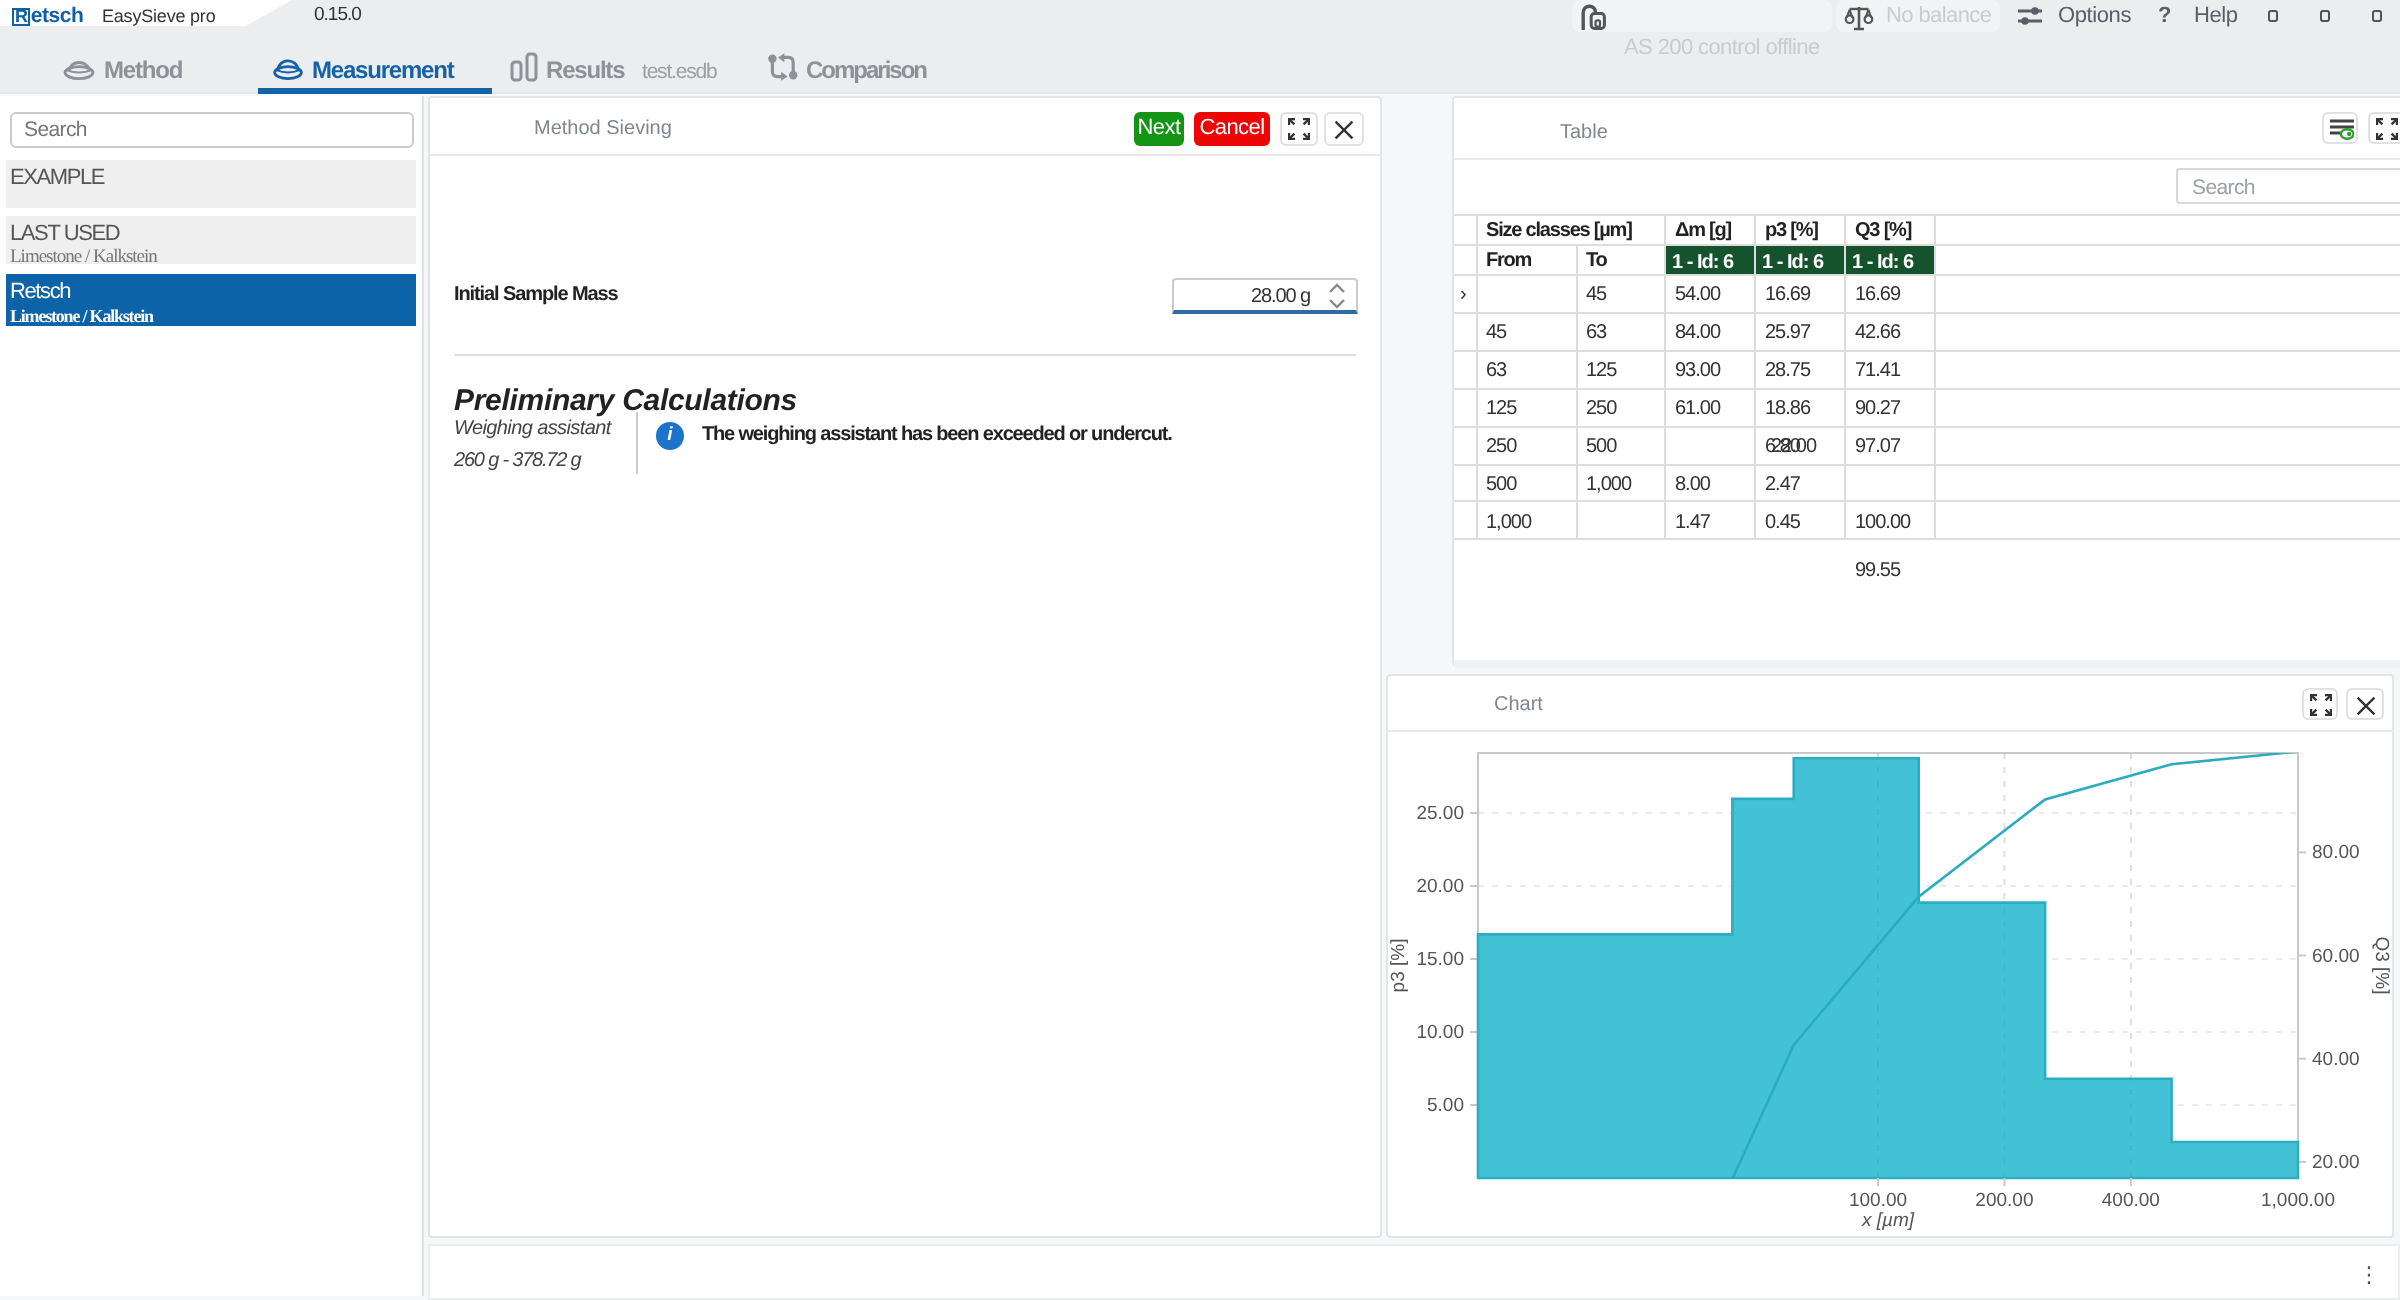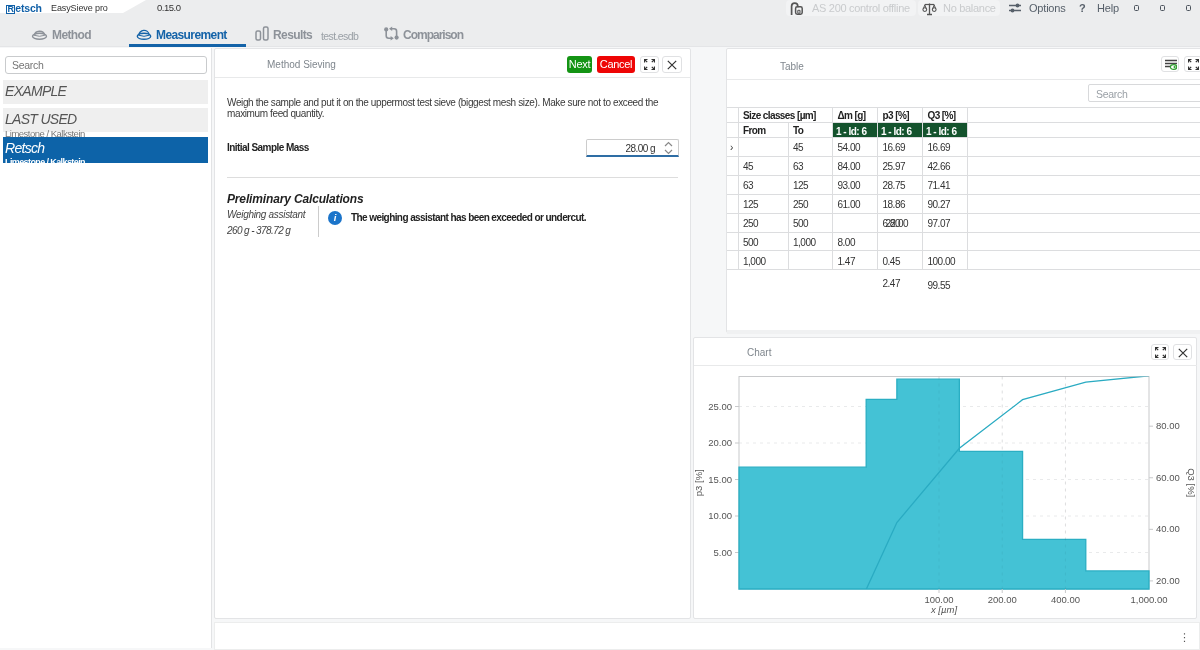--- a/index.html
+++ b/index.html
@@ -25,22 +25,22 @@
 
   
   .tab { font-size:12px; color:#8d9299; font-weight:bold; letter-spacing:-0.6px; }
   .tab.active { color:#1463a8; }
   #mline { left:129px; top:44px; width:117px; height:2.5px; background:#1463a8; }
 
   
   #sidebar { left:0; top:48px; width:212px; height:600px; background:#fff; border-right:1px solid #e2e3e5;}
   #sb-search { left:5px; top:8px; width:202px; height:18px; border:1px solid #c9cbcd; border-radius:3px; background:#fff; font-size:10.5px; color:#9aa0a6; letter-spacing:-0.3px; padding:2px 6px; outline:none; }
   .sb-item { left:3px; width:205px; background:#efefef; }
-  .sb-h { font-size:14px; color:#555; letter-spacing:-0.7px; padding:3px 0 0 2px;font-style:italic;}
-  .sb-s { font-size:9.5px; color:#777; letter-spacing:-0.5px; padding:1px 0 0 2px;}
+  .sb-h { font-size:11px; color:#555; letter-spacing:-0.7px; padding:3px 0 0 2px;}
+  .sb-s { font-size:9.5px; color:#777; letter-spacing:-0.5px; padding:1px 0 0 2px;font-family:Liberation Serif, serif;}
 
   
   .panel { background:#fff; border:1px solid #e3e4e6; border-radius:2px; }
   .phead-title { font-size:10px; color:#7f868d; letter-spacing:0;margin-left:40px; }
   .sqbtn { border:1px solid #e0e1e3; border-radius:3px; background:#fff; }
 
   
   #mid { left:214px; top:48px; width:477px; height:571px; }
   #mid-h { left:0; top:0; width:475px; height:29px; border-bottom:1px solid #e8e9ea; }
   .btn { font-size:11px; color:#fff; border-radius:3px; text-align:center; letter-spacing:-0.3px; }
@@ -68,21 +68,21 @@
   <div id="logo" class="abs"><span class="rbox">R</span>etsch</div>
   <div id="easysieve" class="abs">EasySieve pro</div>
   <div id="version" class="abs">0.15.0</div>
 
   <div class="abs chip" style="left:786px;top:0;width:130px;height:16px;"></div>
   <svg class="abs" style="left:789px;top:2px;" width="16" height="14" viewBox="0 0 16 14">
     <path d="M2.6 13 V4.2 a3.1 3.1 0 0 1 6.2 0 v1" fill="none" stroke="#555" stroke-width="1.7"></path>
     <rect x="6.6" y="4.8" width="6.6" height="7.4" rx="1.6" fill="none" stroke="#555" stroke-width="1.5"></rect>
     <rect x="8.8" y="8.2" width="2.2" height="3.1" rx="0.8" fill="none" stroke="#555" stroke-width="1.1"></rect>
   </svg>
-  <div class="abs tbtxt" style="left:812px;top:2px;">AS 200 control offline</div>
+  <div class="abs tbtxt" style="left:812px;top:18px;">AS 200 control offline</div>
 
   <div class="abs chip" style="left:918px;top:0;width:82px;height:16px;"></div>
   <svg class="abs" style="left:921px;top:1.5px;" width="17" height="14" viewBox="0 0 17 14">
     <path d="M8.5 1.5 V12 M6 12.5 h5" stroke="#555" stroke-width="1.3" fill="none"></path>
     <path d="M3.8 2.5 h9.4" stroke="#555" stroke-width="1.2" fill="none"></path>
     <path d="M3.8 2.8 L2.4 6.8 M3.8 2.8 L5.2 6.8" stroke="#555" stroke-width="1"></path>
     <circle cx="3.8" cy="7.6" r="1.9" fill="none" stroke="#555" stroke-width="1.1"></circle>
     <path d="M13.2 2.8 L11.8 6.8 M13.2 2.8 L14.6 6.8" stroke="#555" stroke-width="1"></path>
     <circle cx="13.2" cy="7.6" r="1.9" fill="none" stroke="#555" stroke-width="1.1"></circle>
   </svg>
@@ -158,33 +158,32 @@
       <path d="M0.5 3.5 V0.5 H3.5 M7.5 0.5 H10.5 V3.5 M10.5 7.5 V10.5 H7.5 M3.5 10.5 H0.5 V7.5" fill="none" stroke="#333" stroke-width="1.2"></path>
       <path d="M0.5 0.5 L3.2 3.2 M10.5 0.5 L7.8 3.2 M10.5 10.5 L7.8 7.8 M0.5 10.5 L3.2 7.8" stroke="#333" stroke-width="1.2"></path>
     </svg>
   </div>
   <div class="abs sqbtn" style="left:447px;top:7px;width:20px;height:17px;">
     <svg width="10" height="10" viewBox="0 0 10 10" style="margin:2.5px 4px;">
       <path d="M0.8 0.8 L9.2 9.2 M9.2 0.8 L0.8 9.2" stroke="#333" stroke-width="1.2"></path>
     </svg>
   </div>
 
-  <div class="abs" style="left:12px;top:49px;font-size:10px;color:#3a3a3a;letter-spacing:-0.38px;line-height:10.5px;white-space:nowrap;">Weigh the sample and put it on the uppermost test sieve (biggest mesh size). Make sure not to exceed the<br>maximum feed quantity.</div>
 
   <div class="abs" style="left:12px;top:93px;font-size:10px;font-weight:bold;letter-spacing:-0.55px;color:#222;">Initial Sample Mass</div>
   <div class="abs" style="left:371px;top:90px;width:93px;height:18px;border:1px solid #ccc;border-bottom:2px solid #2e6da4;border-radius:2px 2px 0 0;background:#fff;">
     <div style="position:absolute;right:23px;top:3px;font-size:10px;letter-spacing:-0.55px;color:#333;">28.00 g</div>
     <svg width="9" height="14" viewBox="0 0 9 14" style="position:absolute;right:5px;top:1px;">
       <path d="M1 5 L4.5 1.5 L8 5 M1 9 L4.5 12.5 L8 9" fill="none" stroke="#888" stroke-width="1.2"></path>
     </svg>
   </div>
 
   <div class="abs" style="left:12px;top:128px;width:451px;height:1px;background:#ddd;"></div>
 
-  <div class="abs" style="left:12px;top:143px;font-size:12px;font-weight:bold;font-style:italic;letter-spacing:-0.15px;color:#222;">Preliminary Calculations</div>
+  <div class="abs" style="left:12px;top:143px;font-size:15px;font-weight:bold;font-style:italic;letter-spacing:-0.15px;color:#222;">Preliminary Calculations</div>
   <div class="abs" style="left:12px;top:160px;font-size:10px;font-style:italic;letter-spacing:-0.3px;color:#444;">Weighing assistant</div>
   <div class="abs" style="left:12px;top:176px;font-size:10px;font-style:italic;letter-spacing:-0.6px;color:#444;">260 g - 378.72 g</div>
   <div class="abs" style="left:103px;top:157px;width:1px;height:31px;background:#ccc;"></div>
   <div class="abs" style="left:113px;top:162px;width:14px;height:14px;border-radius:50%;background:#1b74ca;color:#fff;font-size:9.5px;font-weight:bold;font-style:italic;text-align:center;line-height:14px;">i</div>
   <div class="abs" style="left:136px;top:163px;font-size:10px;font-weight:bold;letter-spacing:-0.58px;color:#222;">The weighing assistant has been exceeded or undercut.</div>
 </div>
 
 <div id="tpanel" class="abs panel">
   <div id="tp-h" class="abs"></div>
   <div class="abs phead-title" style="left:13px;top:12px;">Table</div>
@@ -256,21 +255,21 @@
     <div class="cell" style="left:155.5px;top:149.89999999999998px;">18.86</div>
     <div class="cell" style="left:200.5px;top:149.89999999999998px;">90.27</div>
     <div class="cell" style="left:16px;top:168.79999999999998px;">250</div>
     <div class="cell" style="left:66px;top:168.79999999999998px;">500</div>
     <div class="cell" style="left:110.5px;top:168.79999999999998px;margin-left:48px;">22.00</div>
     <div class="cell" style="left:155.5px;top:168.79999999999998px;">6.80</div>
     <div class="cell" style="left:200.5px;top:168.79999999999998px;">97.07</div>
     <div class="cell" style="left:16px;top:187.7px;">500</div>
     <div class="cell" style="left:66px;top:187.7px;">1,000</div>
     <div class="cell" style="left:110.5px;top:187.7px;">8.00</div>
-    <div class="cell" style="left:155.5px;top:187.7px;margin-top:41px;">2.47</div>
+    <div class="cell" style="left:155.5px;top:187.7px;">2.47</div>
     <div class="cell" style="left:200.5px;top:187.7px;margin-top:43px;">99.55</div>
     <div class="cell" style="left:16px;top:206.59999999999997px;">1,000</div>
     <div class="cell" style="left:110.5px;top:206.59999999999997px;">1.47</div>
     <div class="cell" style="left:155.5px;top:206.59999999999997px;">0.45</div>
     <div class="cell" style="left:200.5px;top:206.59999999999997px;">100.00</div>
     <div style="position:absolute;left:0;top:281px;width:502px;height:4px;background:#f0f1f2;"></div>
   </div>
 
 <div id="cpanel" class="abs panel">
   <div class="abs" style="left:0;top:0;width:503px;height:28px;border-bottom:1px solid #e8e9ea;"></div>

